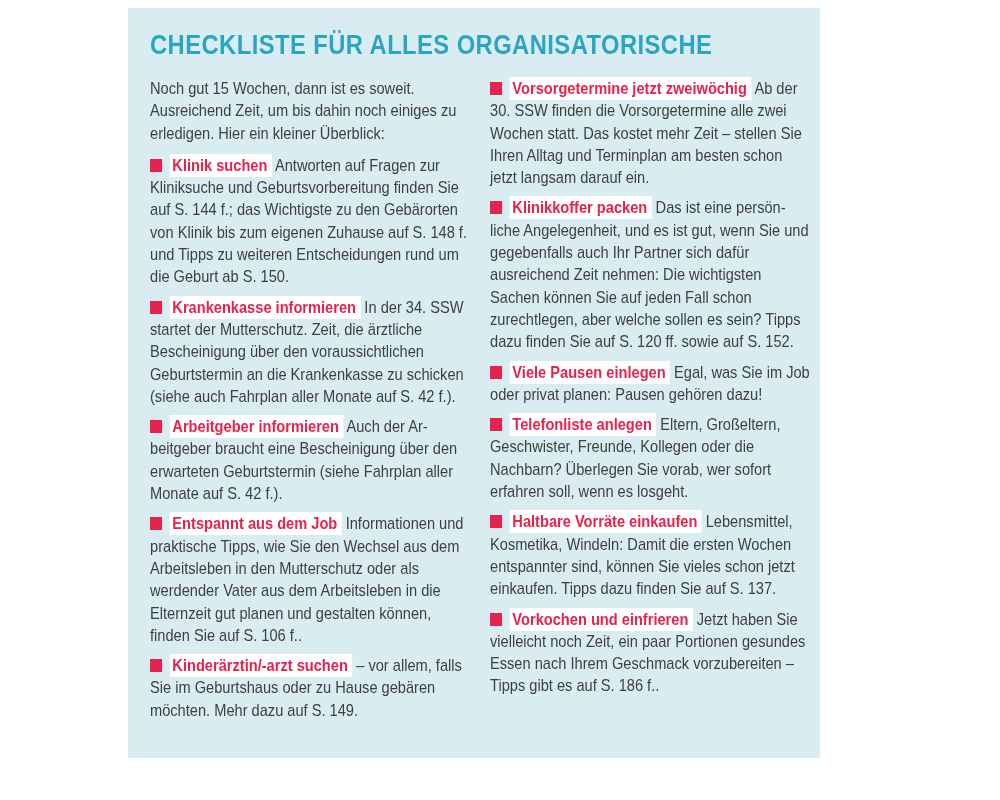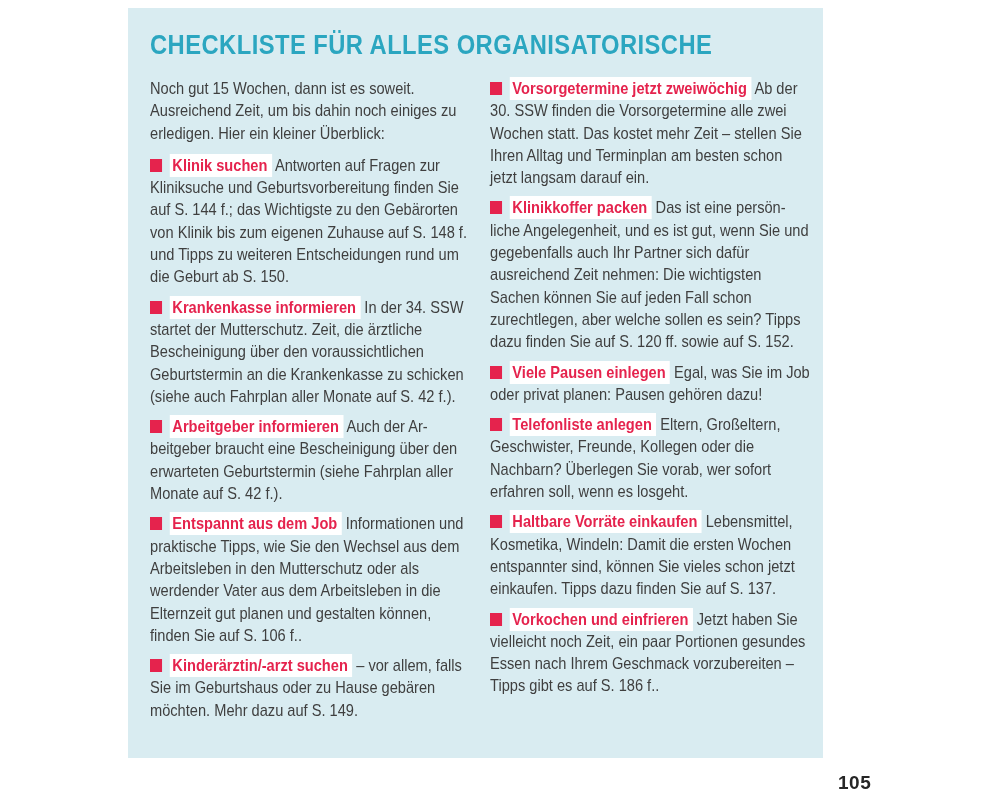--- a/index.html
+++ b/index.html
@@ -9,21 +9,21 @@
     --body-color:#3f3f3f;
     --hl-bg:#ffffff;
     --pagenum-color:#262626;
   }
   html,body{margin:0;padding:0;}
   body{
     width:1000px;height:800px;background:#ffffff;
     font-family:"Liberation Sans", sans-serif;
     -webkit-font-smoothing:antialiased;
   }
-  .page{position:relative;width:1000px;height:800px;overflow:hidden;}
+  .page{position:relative;width:820px;height:800px;overflow:hidden;}
   .panel{
     position:absolute;left:128px;top:8px;width:695px;height:750px;
     background:var(--panel-bg);box-sizing:border-box;
   }
   .title{
     position:absolute;left:22px;top:20px;margin:0;
     font-size:27px;line-height:34px;font-weight:bold;
     color:var(--title-color);letter-spacing:.5px;white-space:nowrap;
     transform:scaleX(.88);transform-origin:0 0;
   }

